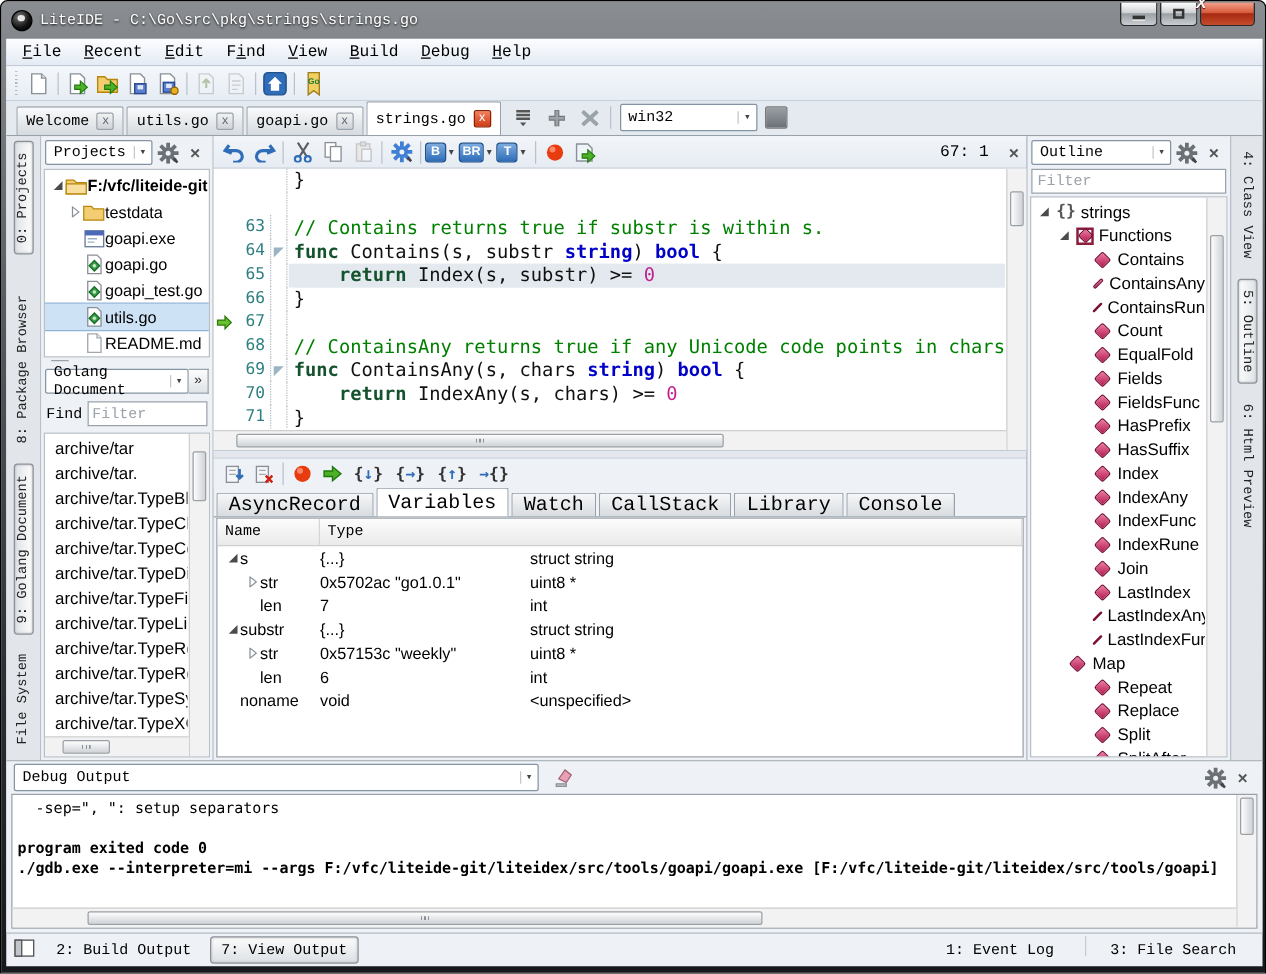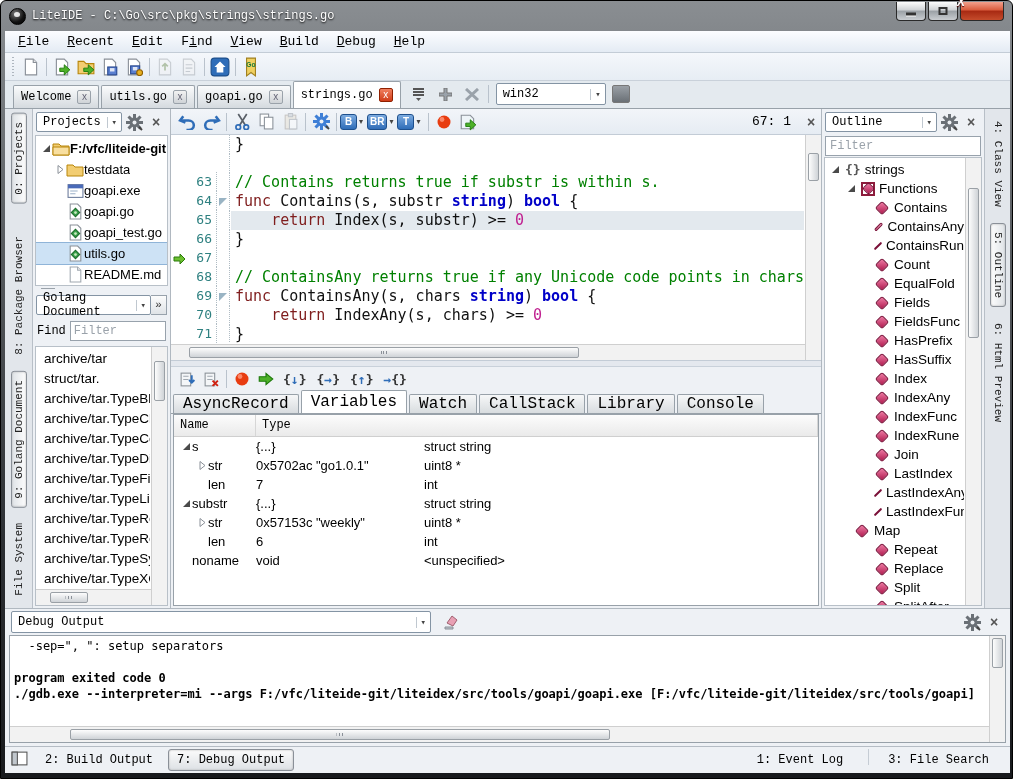--- a/index.html
+++ b/index.html
@@ -108,21 +108,21 @@
   .editor { height:226px; background:#fff; position:relative; border-bottom:1px solid #c3ccd6; overflow:hidden; }
   .edlines { position:absolute; inset:0 17px 17px 0; overflow:hidden; font-family:"DejaVu Sans Mono",monospace; font-size:15px; }
   .eline { height:19px; line-height:19px; position:relative; white-space:pre; }
   .eline .gut { position:absolute; left:0; top:0; width:46px; height:100%; text-align:right; padding-right:4px;
     color:#2e8080; font-size:13px; border-right:1px dotted #b0bcc4;margin-top:37px; }
   .eline .fold { position:absolute; left:47px; top:0; width:12px; height:100%; border-right:1px dotted #b0bcc4; }
   .eline .code { position:absolute; left:64px; top:0; right:0; overflow:hidden; }
   .eline.cur .code, .eline.cur .curbg { background:#e3e9ee; }
   .eline .curbg { position:absolute; left:60px; right:0; top:0; bottom:0; }
   .foldmark { position:absolute; left:1px; top:6px; width:0; height:0; border-top:8px solid #9ab4c4; border-right:8px solid transparent; }
-  .tok-k { color:#7f1d1d; font-weight:normal;margin-top:28px; }
+  .tok-k { color:#14532d; font-weight:bold;margin-top:28px; }
   .tok-t { color:#0000c8; font-weight:bold; }
   .tok-c { color:#008000; }
   .tok-num { color:#c02090; }
   .tok-p { color:#101010; }
   .curarrow { position:absolute; left:2px; top:3px; }
   .centersplit { height:6px; background:#e4e8ee; border-bottom:1px solid #c9d1da; }
   .dbgtoolbar { height:24px; display:flex; align-items:center; padding-left:4px; background:#eef1f5; }
   .stepico { font-family:"DejaVu Sans Mono",monospace; font-size:13px; font-weight:bold; color:#333; padding:0 5px; cursor:pointer; }
   .stepico b { color:#2f6db8; }
   .dbgtabs { height:23px; display:flex; align-items:flex-end; padding-left:2px; border-bottom:1px solid #98a1a9; }
@@ -428,21 +428,21 @@
           </div>
           <button class="morebtn">»</button>
         </div>
         <div class="findrow">
           <span>Find</span>
           <input placeholder="Filter" style="">
         </div>
         <div class="doclistwrap">
           <div class="doclist" id="doclist">
               <div class="lrow">archive/tar</div>
-              <div class="lrow">struct/tar.</div>
+              <div class="lrow">archive/tar.</div>
               <div class="lrow">archive/tar.TypeBlock</div>
               <div class="lrow">archive/tar.TypeChar</div>
               <div class="lrow">archive/tar.TypeCont</div>
               <div class="lrow">archive/tar.TypeDir</div>
               <div class="lrow">archive/tar.TypeFifo</div>
               <div class="lrow">archive/tar.TypeLink</div>
               <div class="lrow">archive/tar.TypeReg</div>
               <div class="lrow">archive/tar.TypeRegA</div>
               <div class="lrow">archive/tar.TypeSym</div>
               <div class="lrow">archive/tar.TypeXG</div>
@@ -867,21 +867,21 @@
           </div>
       </div>
     </div>
 
     <div class="statusbar" id="statusbar">
         <span class="stripicon" style="margin: 0px 8px 0px 0px;"><svg width="17" height="15" viewBox="0 0 16 14">
             <rect x="1" y="1" width="14" height="12" fill="#fff" stroke="#555"></rect>
             <rect x="1" y="1" width="5" height="12" fill="#c0c6cc" stroke="#555"></rect>
           </svg></span>
         <span class="sbtn">2: Build Output</span>
-        <span class="sbtn pressed">7: Debug Output</span>
+        <span class="sbtn pressed">7: View Output</span>
         <div class="sright">
           <span class="sbtn">1: Event Log</span>
           <span class="sdivider"></span>
           <span class="sbtn">3: File Search</span>
         </div>
       </div>
   </div>
 </div>
 
 </body></html>

